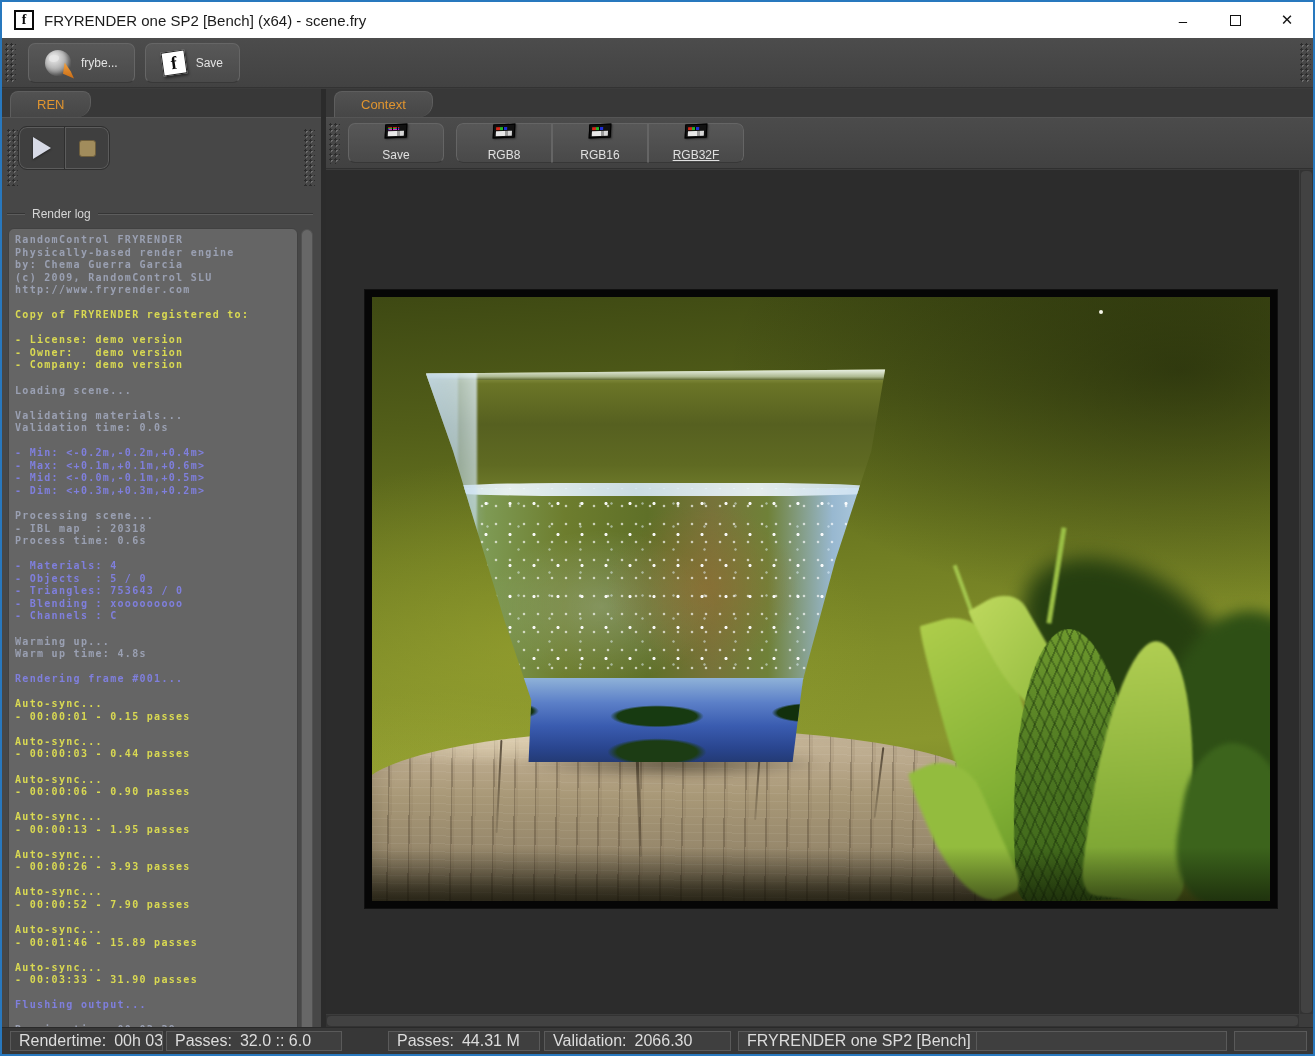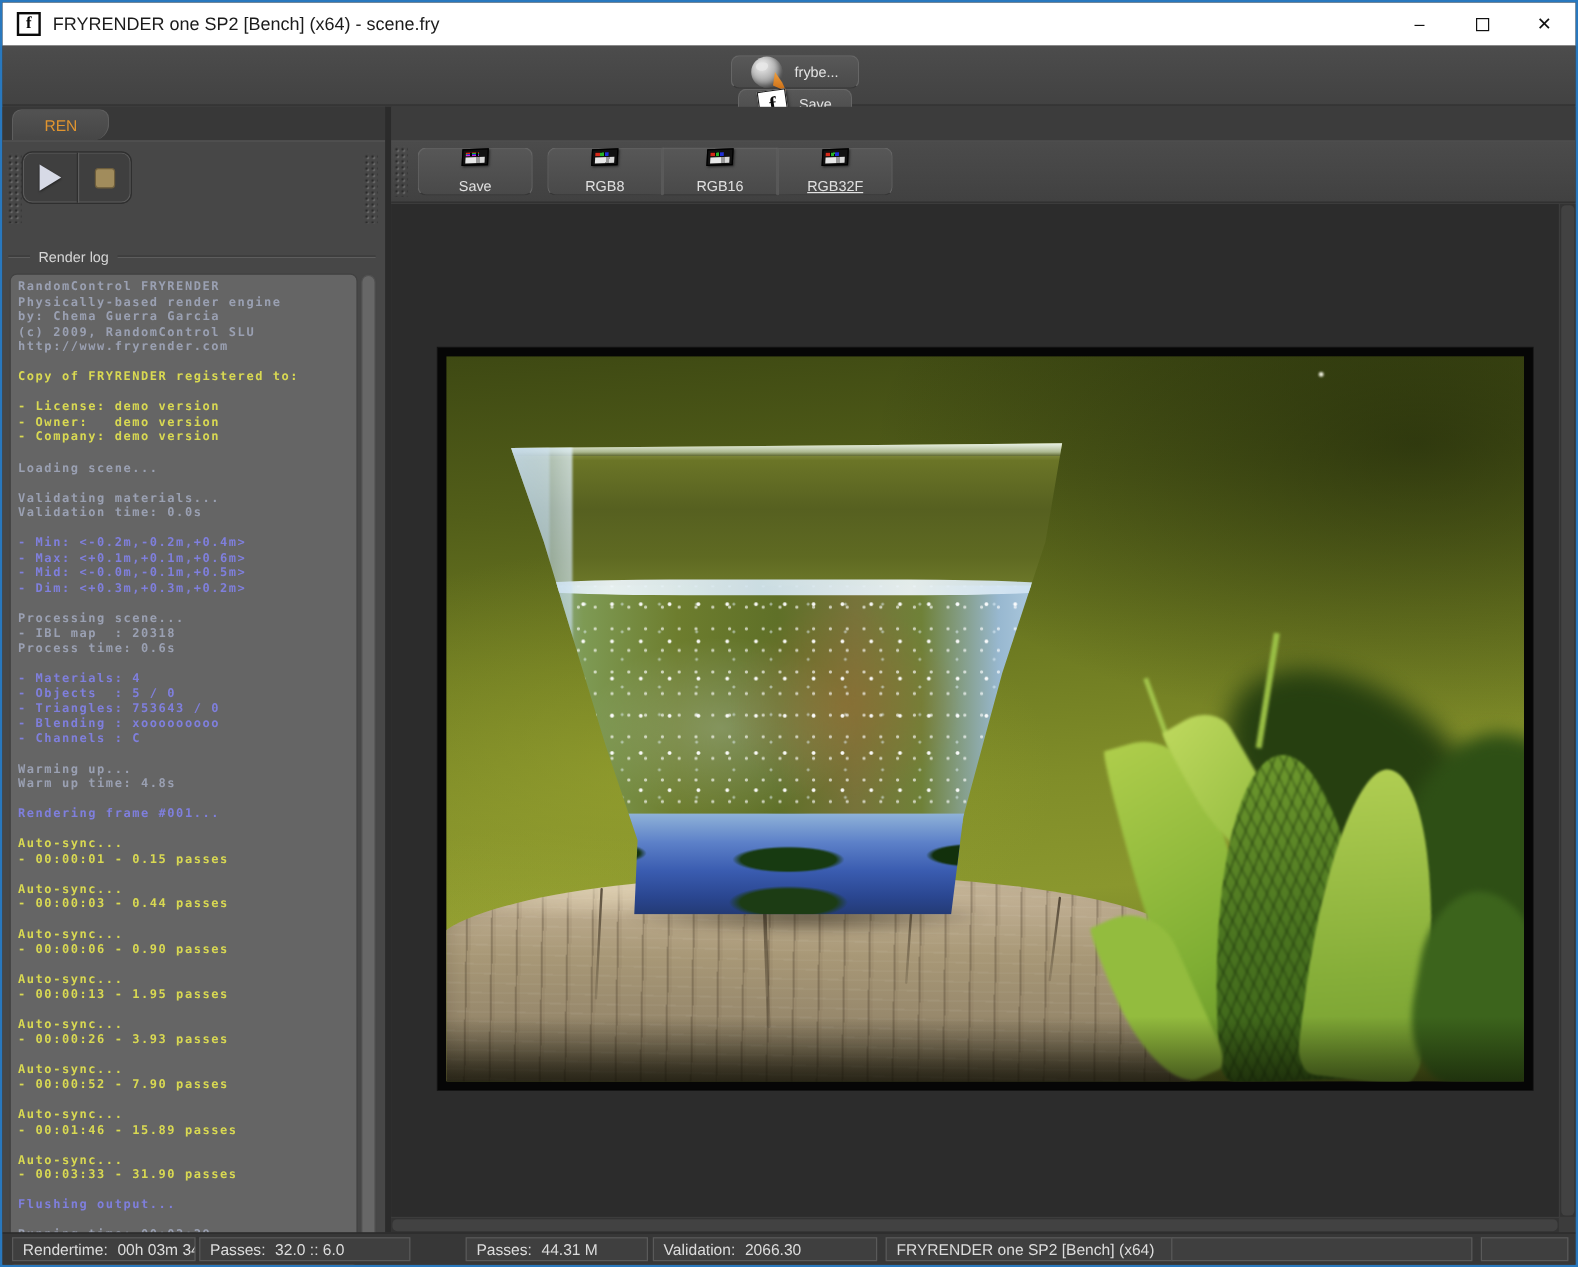--- a/index.html
+++ b/index.html
@@ -28,21 +28,21 @@
     width:52px; height:100%; display:flex; align-items:center; justify-content:center;
     color:#111; font-size:15px; cursor:pointer; background:transparent; border:none;
   }
   .max-box{ width:11px; height:11px; border:1px solid #111; display:block; }
 
   
   .toolbar{
     position:absolute; left:0; top:36px; right:0; height:50px;
     background:linear-gradient(180deg,#4c4c4c,#424242);
     border-bottom:1px solid #333;
-    display:flex; align-items:center;flex-direction:column;
+    display:flex; align-items:center;
   }
   .gripper{
     width:12px; align-self:stretch; margin:4px 2px;
     background-image:
       radial-gradient(circle, #2c2c2c 1px, transparent 1.4px),
       radial-gradient(circle, #6e6e6e 1px, transparent 1.4px);
     background-size:5px 5px,5px 5px; background-position:0 0,1px 1px;
   }
   .tb-big-btn{
     height:40px; margin-left:10px; padding:0 16px;
@@ -310,21 +310,21 @@
 
   
   .statusbar{
     position:absolute; left:0; right:0; bottom:0; height:27px;
     background:#373737; border-top:1px solid #2a2a2a;
   }
   .sb-cell{
     position:absolute; top:3px; height:20px;
     background:#3f3f3f; border:1px solid #5a5a5a;
     display:flex; align-items:center; padding:0 8px;
-    color:#dcdcdc; font-size:13px; white-space:nowrap; overflow:hidden;
+    color:#dcdcdc; font-size:16px; white-space:nowrap; overflow:hidden;
   }
   .sb-label{ margin-right:8px; }
   .sb0{ left:8px;    width:153px; }
   .sb1{ left:164px;  width:176px; }
   .sb2{ left:386px;  width:152px; }
   .sb3{ left:542px;  width:187px; }
   .sb4{ left:736px;  width:240px; }
   .sb5{ left:974px;  width:251px; }
   .sb6{ left:1232px; width:73px;  }
 </style>
@@ -350,21 +350,20 @@
     <button class="tb-big-btn">
       <span class="globe-icon"></span>
       <span>frybe...</span>
     </button>
     <button class="tb-big-btn">
       <span class="fb-icon">f</span>
       <span>Save</span>
     </button>
     <div class="toolbar-spacer"></div>
     <div class="gripper"></div>
-    <div class="logo">RandomControl</div>
   </div>
 
   <div class="main">
 
     <div class="left-panel">
       <div class="tabstrip">
         <div class="tab">REN</div>
       </div>
       <div class="lp-body">
         <div class="gripper lp-grip-l"></div>
@@ -388,20 +387,23 @@
           </div>
         <div class="lp-hscroll">
             <div class="thumb"></div>
           </div>
       </div>
     </div>
 
     <div class="splitter"></div>
 
     <div class="right-panel">
+      <div class="tabstrip">
+        <div class="tab">Context</div>
+      </div>
       <div class="ctx-toolbar">
         <div class="gripper"></div>
         <button class="tb-btn save-btn">
           <span class="film-icon save"></span>
           <span>Save</span>
         </button>
         <div class="rgb-group">
           <button class="tb-btn">
             <span class="film-icon"></span>
             <span>RGB8</span>

